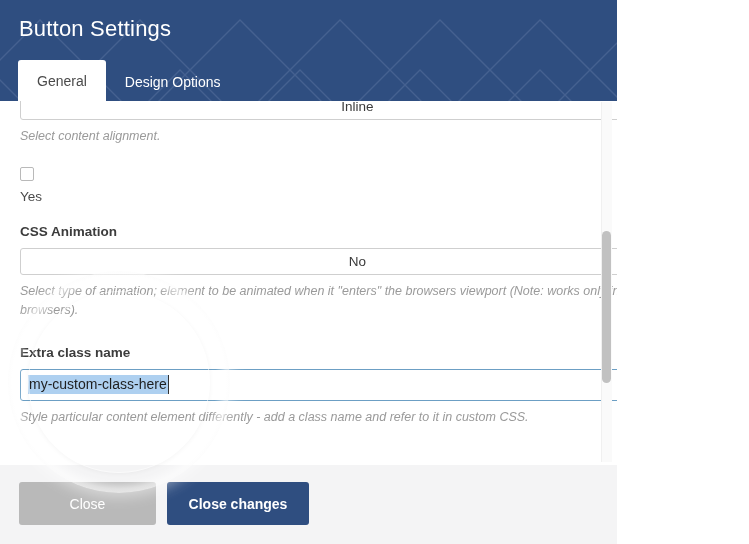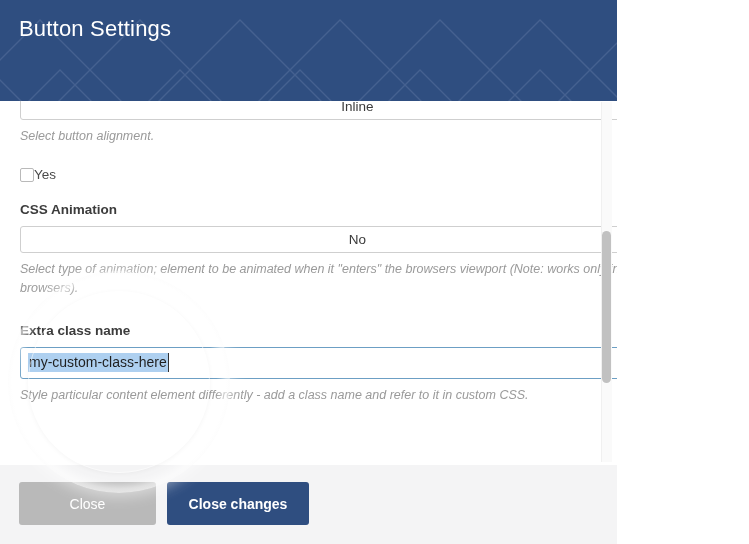--- a/index.html
+++ b/index.html
@@ -157,23 +157,24 @@
     pointer-events: none;
     color: #555;
     display: flex;
     flex-direction: column;
     gap: 1px;
     line-height: 0;
   }
 
   .checkbox-row {
     display: flex;
-    align-items: flex-end;
-    gap: 0;
+    align-items: flex-start;
+    gap: 8px;
     margin-top: 6px;
+    flex-direction: column;
   }
   .cb {
     width: 14px;
     height: 14px;
     border: 1px solid #b9b9b9;
     border-radius: 2px;
     background: #fff;
     cursor: pointer;
     -webkit-appearance: none;
     appearance: none;
@@ -362,38 +363,42 @@
           <rect x="3" y="11" width="10" height="1.6" fill="currentColor"></rect>
         </svg>
       </button>
       <button class="hdr-btn" title="Close">
         <svg width="17" height="17" viewBox="0 0 16 16">
           <path d="M3.4 3.4 L12.6 12.6 M12.6 3.4 L3.4 12.6" stroke="currentColor" stroke-width="1.5" stroke-linecap="round"></path>
         </svg>
       </button>
     </div>
 
+    <div class="tab-bar">
+      <button class="tab active">General</button>
+      <button class="tab inactive">Design Options</button>
+    </div>
   </div>
 
   <div class="modal-body">
     <div class="body-inner">
 
       <div class="field-group">
         <div class="select-wrap">
           <select class="form-control">
             <option>Inline</option>
           </select>
           <span class="select-arrows">
             <svg width="9" height="14" viewBox="0 0 9 14">
               <path d="M4.5 1 L8 5.4 L1 5.4 Z" fill="#555"></path>
               <path d="M4.5 13 L8 8.6 L1 8.6 Z" fill="#555"></path>
             </svg>
           </span>
         </div>
-        <div class="field-desc">Select button alignment.</div>
+        <div class="field-desc">Select content alignment.</div>
       </div>
 
       <div class="field-group" style="margin-top:21px;">
         <div class="checkbox-row">
           <input type="checkbox" class="cb" id="cb-yes" style="">
           <label class="cb-label" for="cb-yes">Yes</label>
         </div>
       </div>
 
       <div class="field-group" style="margin-top:18px;">

